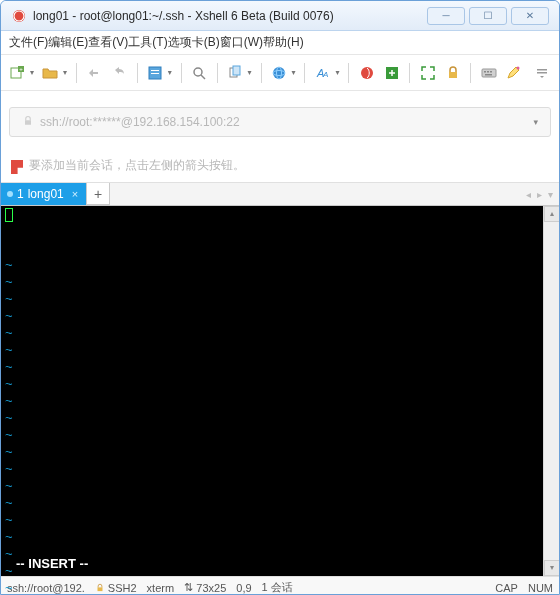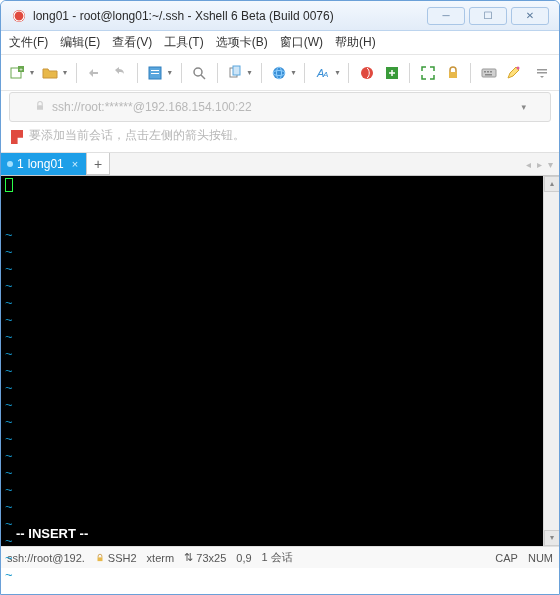--- a/index.html
+++ b/index.html
@@ -2,28 +2,28 @@
 <html><head>
 <meta charset="utf-8">
 <style>
 * { margin: 0; padding: 0; box-sizing: border-box; font-family: "Microsoft YaHei", "Segoe UI", Tahoma, sans-serif; }
 body { width: 560px; height: 595px; background: #fff; overflow: hidden; border: 1px solid #6aa0d8; border-radius: 6px 6px 0 0;}
 .titlebar { height: 30px; background: linear-gradient(#f3f8fe,#e2ecf8); display:flex; align-items:center; padding:0 10px; border-bottom:1px solid #bcd4ee; border-radius:5px 5px 0 0;}
 .titlebar .app-icon { width:16px; height:16px; margin-right:6px; display:inline-flex;}
 .titlebar .title { font-size:12px; color:#2b2b2b; flex:1; white-space:nowrap; overflow:hidden;}
 .win-btns { display:flex; gap:4px;}
 .win-btn { width:38px; height:18px; border:1px solid #a9c6e6; border-radius:3px; background:#eaf2fb; display:flex; align-items:center; justify-content:center; font-size:10px; color:#5a7a9c;}
-.menubar { height:24px; display:flex; align-items:center; padding:0 8px; gap:12px; font-size:12px; color:#333; border-bottom:1px solid #e6e6e6;}
+.menubar { height:24px; display:flex; align-items:center; padding:0 8px; font-size:12px; color:#333; border-bottom:1px solid #e6e6e6;}
 .menu-item { cursor:default;}
 .toolbar { height:36px; display:flex; align-items:center; padding:0 6px; gap:4px; border-bottom:1px solid #e6e6e6;}
 .tb-sep { width:1px; height:20px; background:#d6d6d6; margin:0 3px;}
 .tb-btn { width:22px; height:22px; display:flex; align-items:center; justify-content:center; border-radius:2px;}
 .tb-btn svg { width:16px; height:16px;}
 .tb-drop { font-size:8px; color:#777; margin-left:-2px; margin-right:2px;}
-.addrbar { height:30px; margin:1px 8px; border:1px solid #dcdcdc; border-radius:3px; background:#f7f7f7; display:flex; align-items:center; padding:0 24px; font-size:12px; color:#b8b8b8;}
+.addrbar { height:30px; margin:16px 8px; border:1px solid #dcdcdc; border-radius:3px; background:#f7f7f7; display:flex; align-items:center; padding:0 12px; font-size:12px; color:#b8b8b8;}
 .addrbar .lock { margin-right:6px;}
 .addrbar .addr { flex:1;}
 .addrbar .arrow { font-size:9px; color:#888;}
 .hint { padding:4px 10px 8px; font-size:12px; color:#b7b7b7; display:flex; align-items:flex-end;}
 .hint .flag { width:12px; height:14px; background:#e04a3f; margin-right:6px; clip-path: polygon(0 0,100% 0,100% 55%,55% 55%,55% 100%,0 100%);}
 .tabbar { height:24px; background:#f4f4f4; border-top:1px solid #e0e0e0; border-bottom:1px solid #c8c8c8; display:flex; align-items:stretch;}
 .tab { background:#1e9fe8; color:#fff; font-size:12px; display:flex; align-items:center; padding:0 8px 0 6px; gap:4px; border-right:1px solid #1784c6;}
 .tab .dot { width:6px; height:6px; border-radius:50%; background:#9fe0ff;}
 .tab .close { font-size:11px; color:#cfeeff; margin-left:4px;}
 .tab-add { width:24px; background:#fff; border:1px solid #cacaca; border-top:none; display:flex; align-items:center; justify-content:center; font-size:14px; color:#666; margin-left:-1px;}

